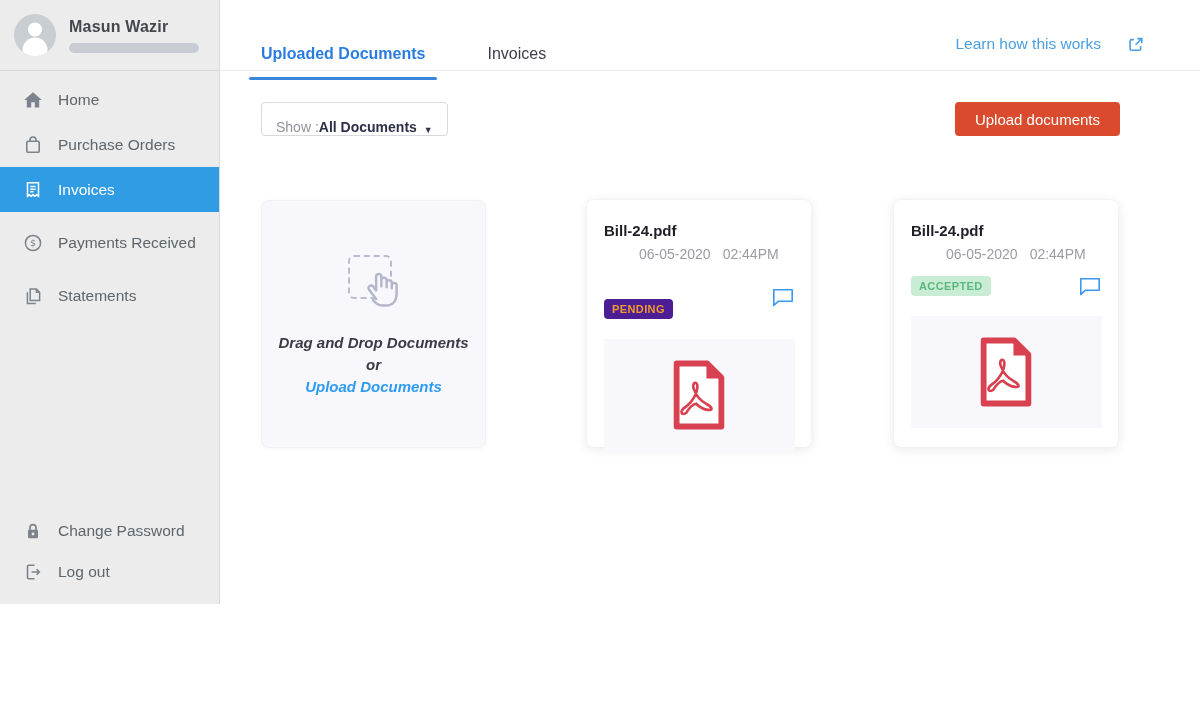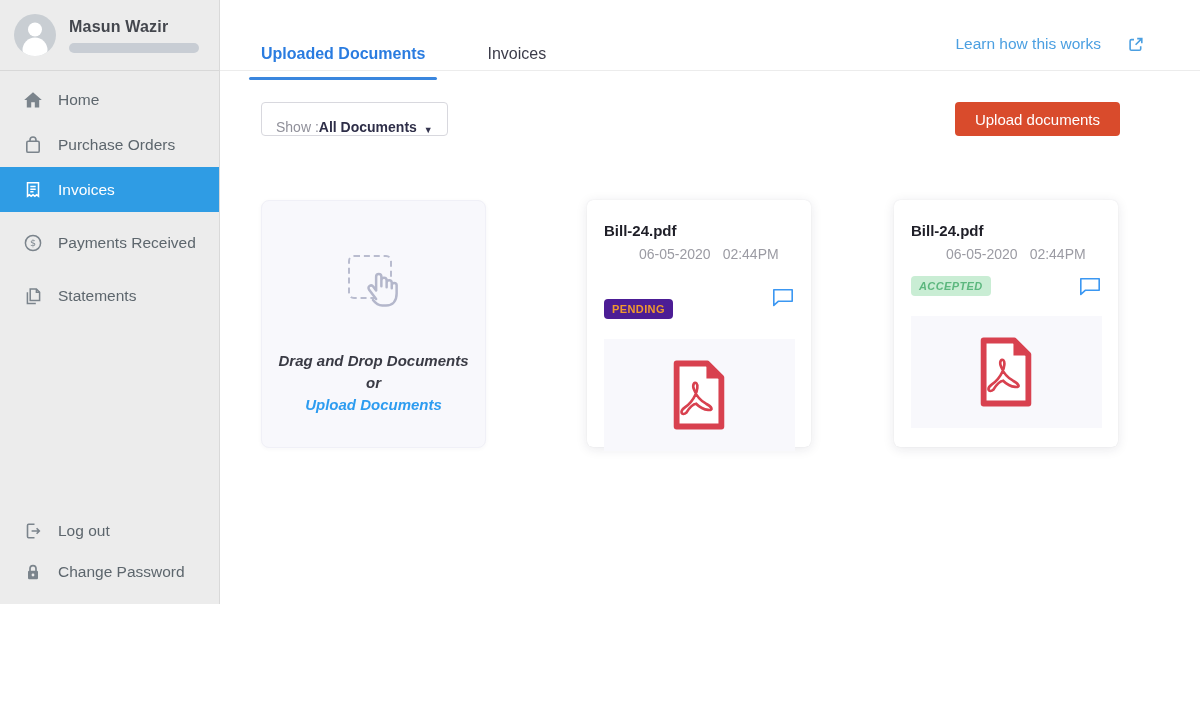--- a/index.html
+++ b/index.html
@@ -85,21 +85,21 @@
     margin-right:101px;
     display:flex; flex-direction:column; align-items:center; text-align:center;
     cursor:pointer;
   }
   .drop-icon { margin-top:52px; position:relative; width:72px; height:72px; flex:none; }
   .dash-box {
     position:absolute; left:10px; top:2px; width:44px; height:44px;
     border:2px dashed #b9bccf; border-radius:6px;
   }
   .drop-hand { position:absolute; left:22px; top:16px; }
-  .drop-text { margin-top:25px; font-style:italic; font-size:15px; line-height:1.45; }
+  .drop-text { margin-top:7px; font-style:italic; font-size:15px; line-height:1.45; }
   .drop-line1 { color:#3a3b45; font-weight:bold; }
   .drop-or { color:#3a3b45; font-weight:bold; }
   .drop-link { color:#2d9cf0; font-weight:bold; cursor:pointer; }
 
   .doc-card {
     width:224px; height:247px; border-radius:6px; background:#fff;
     box-shadow:0 2px 12px rgba(30,30,60,0.10), 0 0 1px rgba(30,30,60,0.12);
     padding:22px 17px 0; 
   }
   .doc-card + .doc-card { margin-left:83px; }
@@ -179,36 +179,36 @@
           <path d="M13.4 3 v3.2 h3.2"></path>
         </svg>
       </span>
       <span>Statements</span>
     </div>
   </div>
 
   <div class="sidebar-footer">
     <div class="nav-item">
       <span class="ico">
-        <svg width="20" height="20" viewBox="0 0 20 20" fill="none" stroke="#7b848c" stroke-width="1.6">
-          <path d="M11.5 3.3 H5.6 a1.1 1.1 0 0 0 -1.1 1.1 v11.2 a1.1 1.1 0 0 0 1.1 1.1 h5.9"></path>
-          <path d="M8.6 10 h7.6 M13.6 7.3 l2.7 2.7 -2.7 2.7"></path>
-        </svg>
-      </span>
-      <span>Log out</span>
-    </div>
-    <div class="nav-item">
-      <span class="ico">
         <svg width="20" height="20" viewBox="0 0 20 20">
           <path d="M7 9 V6.6 a3 3 0 0 1 6 0 V9" fill="none" stroke="#7b848c" stroke-width="1.7"></path>
           <rect x="5" y="8.8" width="10" height="8.4" rx="1.2" fill="#7b848c"></rect>
           <circle cx="10" cy="13" r="1.4" fill="#ececec"></circle>
         </svg>
       </span>
       <span>Change Password</span>
+    </div>
+    <div class="nav-item">
+      <span class="ico">
+        <svg width="20" height="20" viewBox="0 0 20 20" fill="none" stroke="#7b848c" stroke-width="1.6">
+          <path d="M11.5 3.3 H5.6 a1.1 1.1 0 0 0 -1.1 1.1 v11.2 a1.1 1.1 0 0 0 1.1 1.1 h5.9"></path>
+          <path d="M8.6 10 h7.6 M13.6 7.3 l2.7 2.7 -2.7 2.7"></path>
+        </svg>
+      </span>
+      <span>Log out</span>
     </div>
   </div>
 </div>
 
 <div class="main">
 
   <div class="header">
     <div class="tabs">
       <div class="tab active">Uploaded Documents</div>
       <div class="tab">Invoices</div>
@@ -270,21 +270,21 @@
         </svg>
       </div>
     </div>
 
     <div class="doc-card">
       <div class="doc-name">Bill-24.pdf</div>
       <div class="doc-date">
         <span>06-05-2020</span><span class="time">02:44PM</span>
       </div>
       <div class="doc-meta">
-        <span class="badge" style="background: rgb(201, 237, 212); color: rgb(92, 183, 126); font-style: italic;">ACCEPTED</span>
+        <span class="badge" style="background: rgb(201, 237, 212); color: rgb(92, 183, 126);">ACCEPTED</span>
         <span class="comment-btn">
           <svg width="22" height="19" viewBox="0 0 22 19" fill="none" stroke="#3b97f2" stroke-width="1.6" stroke-linejoin="round">
             <path d="M1.8 1.8 h18.4 v11.4 h-13.7 l-4.7 4.2 Z"></path>
           </svg>
         </span>
       </div>
       <div class="thumb">
         <svg width="58" height="72" viewBox="0 0 70 86">
           <path d="M8 5 H45 L62 22 V81 H8 Z" fill="#ffffff" stroke="#d8414f" stroke-width="7" stroke-linejoin="round"></path>
           <path d="M44 4 L63 23 H44 Z" fill="#d8414f"></path>

